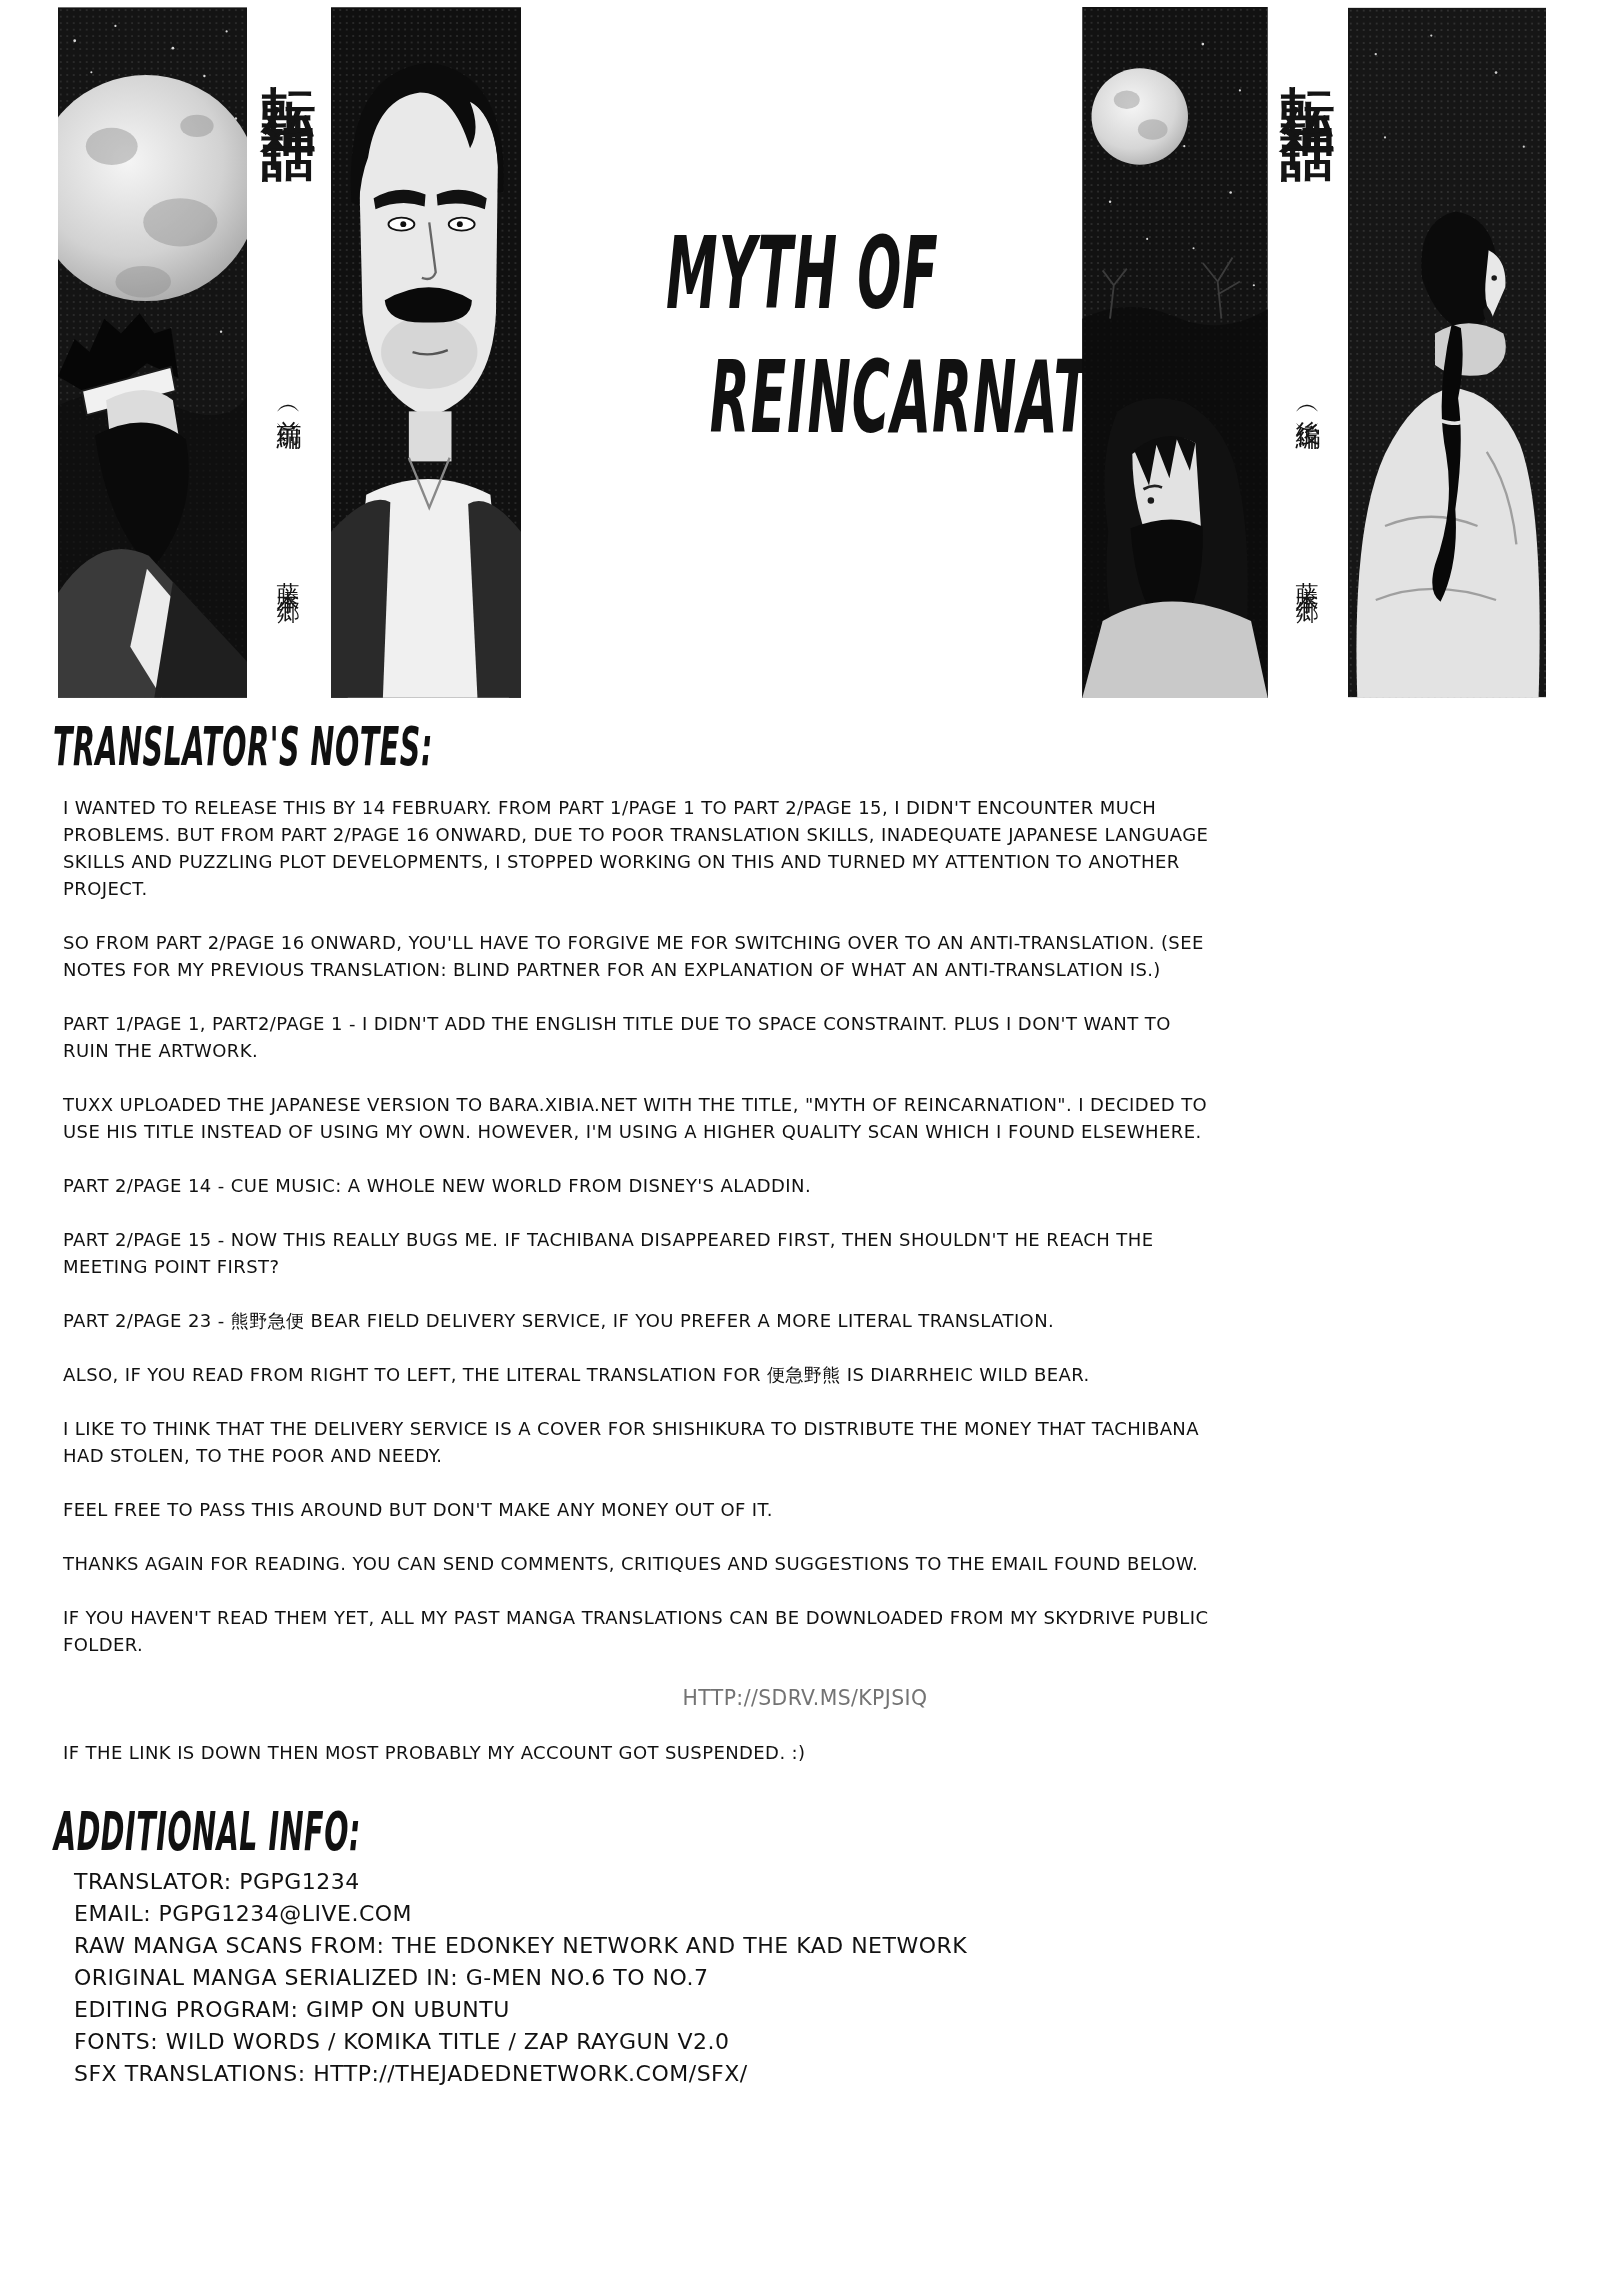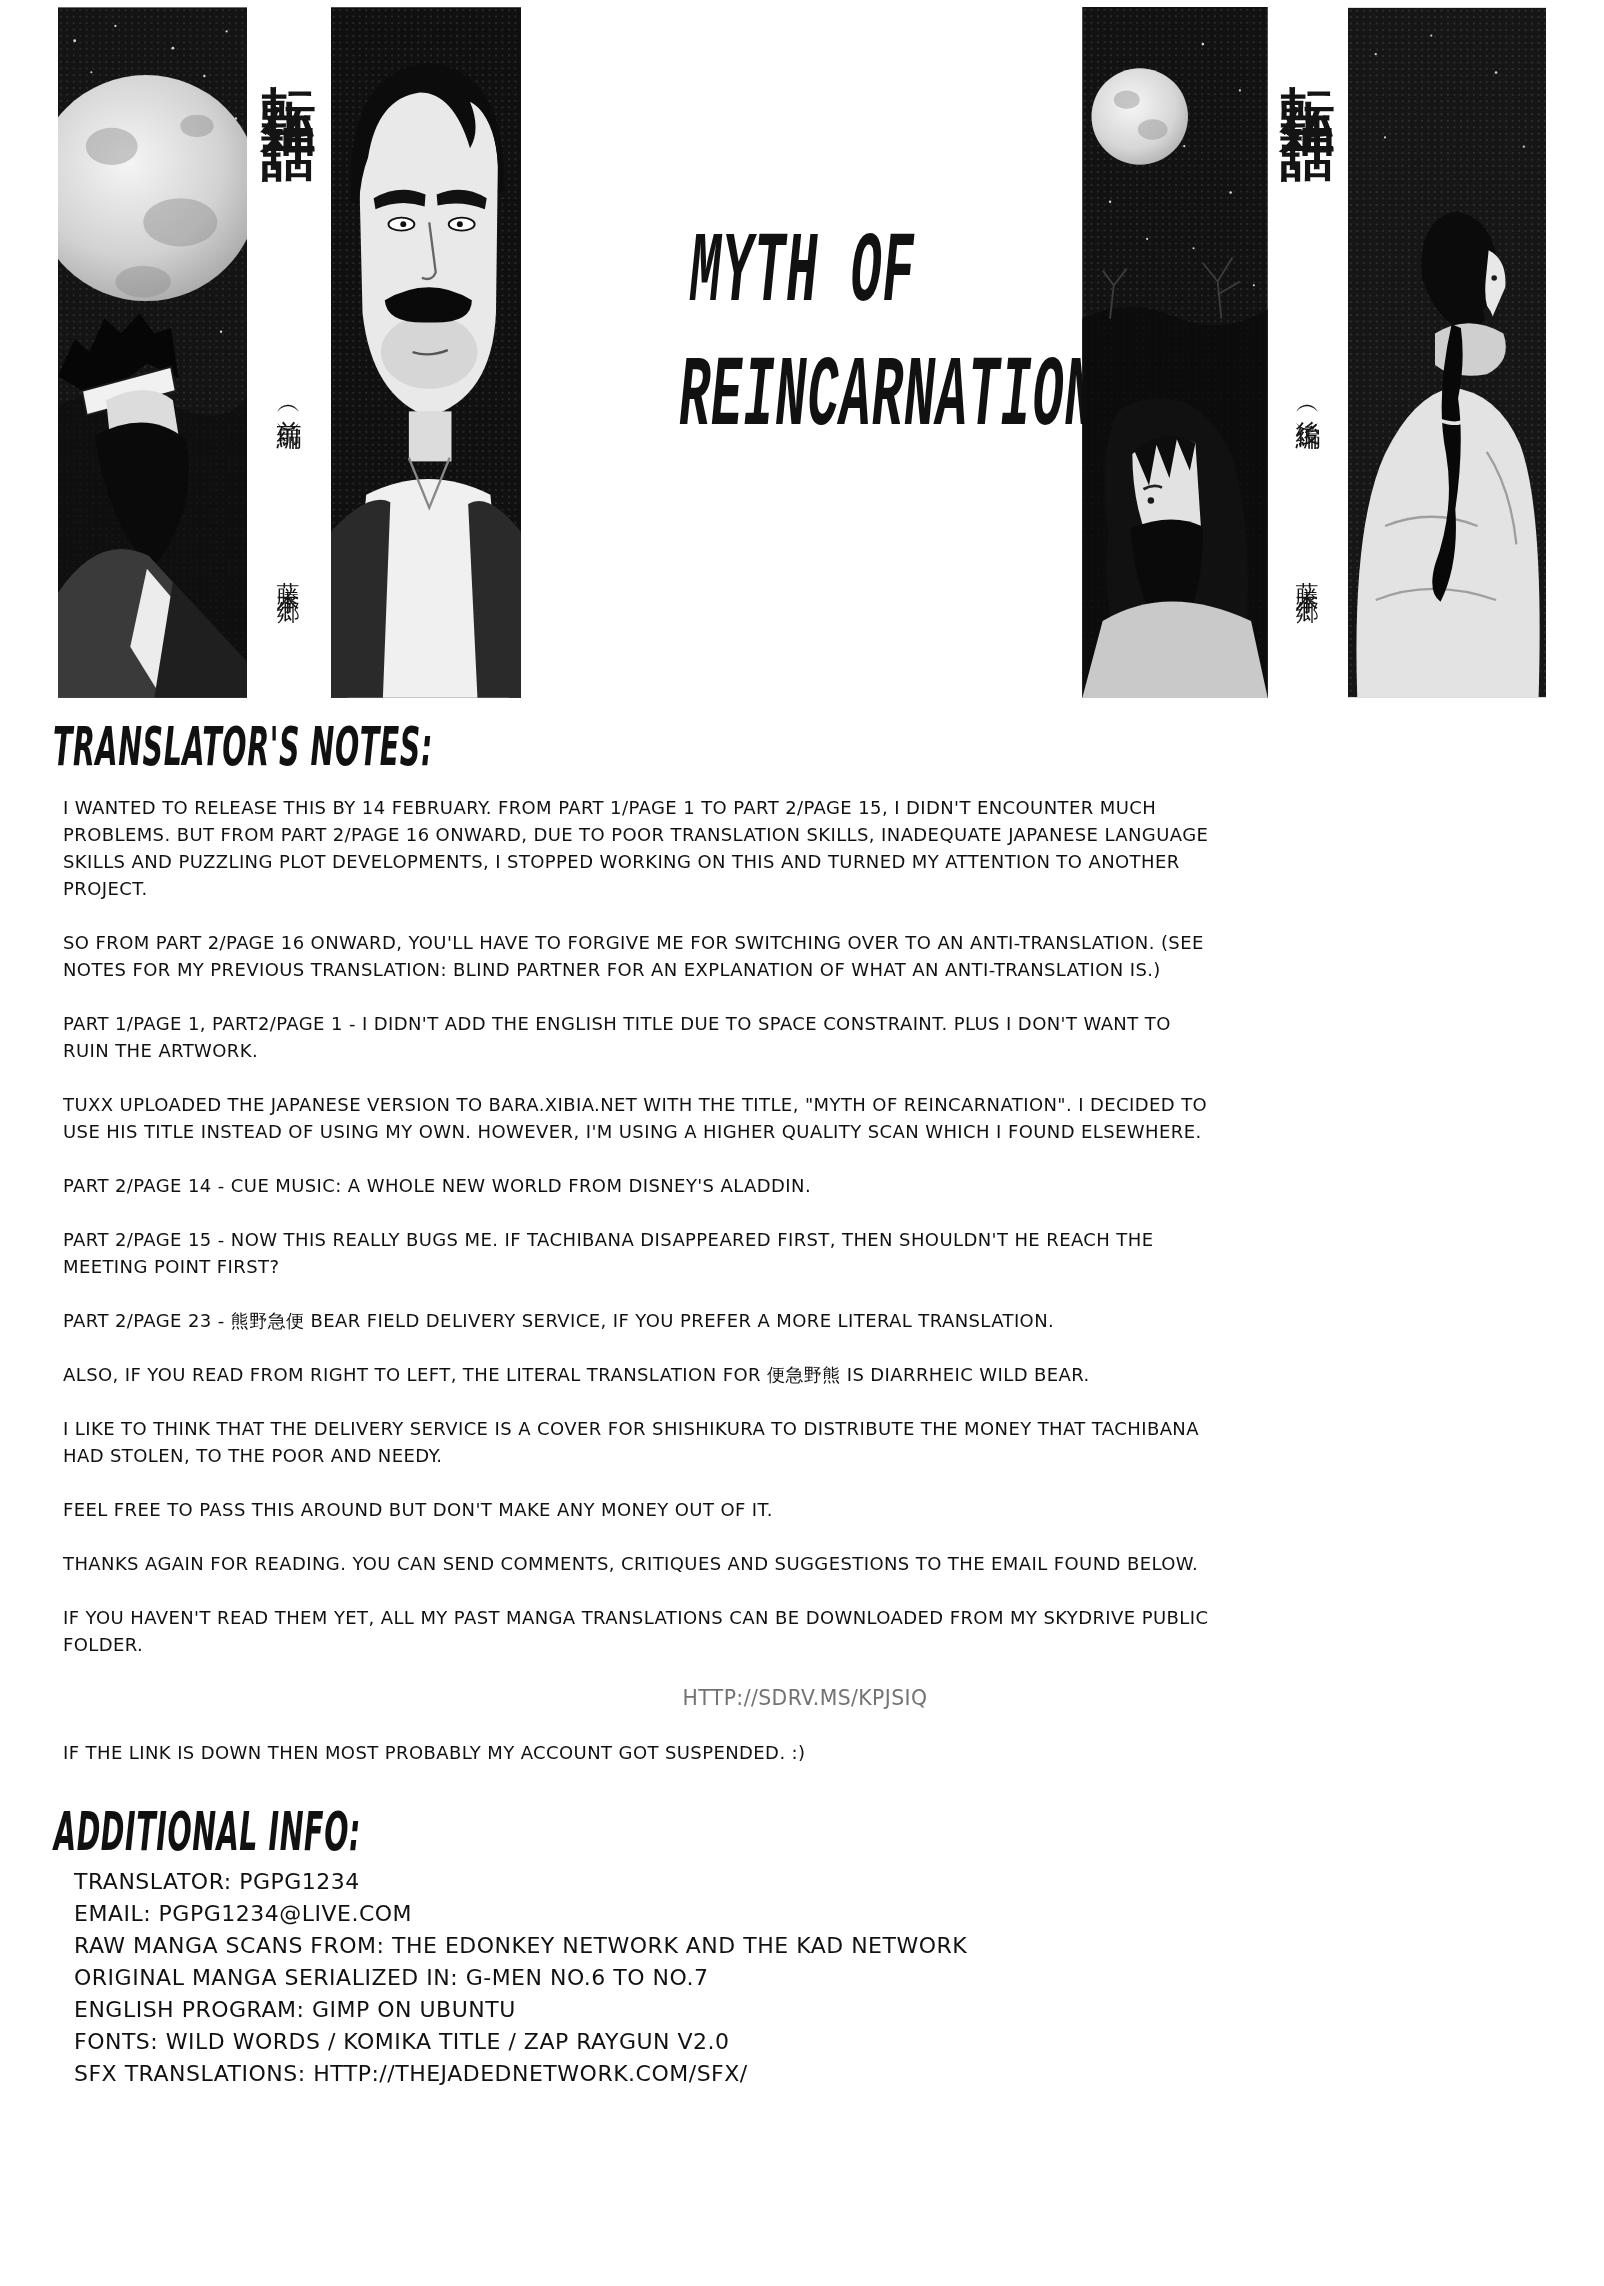--- a/index.html
+++ b/index.html
@@ -20,21 +20,21 @@
     position:absolute;left:50%;transform:translateX(-50%);
     writing-mode:vertical-rl;text-orientation:mixed;
     color:#141414;font-family:"DejaVu Serif","DejaVu Sans",serif;white-space:nowrap;
   }
   .strip-series{top:37px;font-size:54px;font-weight:bold;letter-spacing:13px;}
   .strip-part{top:390px;font-size:25px;letter-spacing:3.7px;}
   .strip-author{top:557px;font-size:23px;letter-spacing:9.3px;}
 
   
   .title-block{position:absolute;left:501px;top:226px;width:603px;text-align:center;}
-  .title-line{display:block;line-height:1;font-family:Liberation Mono, monospace;}
+  .title-line{display:block;line-height:1;}
   .title-line + .title-line{margin-top:28px;}
   .title-line > span{
     display:inline-block;font-size:96px;font-weight:bold;font-style:italic;
     letter-spacing:1.9px;white-space:nowrap;transform:scale(0.54,1.04);transform-origin:center;
   }
 
   
   .section-heading{
     margin:0;font-size:46px;font-weight:bold;font-style:italic;letter-spacing:0.9px;
     white-space:nowrap;transform:scale(0.62,1.15);transform-origin:left center;
@@ -286,21 +286,21 @@
     <div>
 
         <p class="info-line">TRANSLATOR: PGPG1234</p>
 
         <p class="info-line">EMAIL: PGPG1234@LIVE.COM</p>
 
         <p class="info-line">RAW MANGA SCANS FROM: THE EDONKEY NETWORK AND THE KAD NETWORK</p>
 
         <p class="info-line">ORIGINAL MANGA SERIALIZED IN: G-MEN NO.6 TO NO.7</p>
 
-        <p class="info-line">ENGLISH PROGRAM: GIMP ON UBUNTU</p>
+        <p class="info-line">EDITING PROGRAM: GIMP ON UBUNTU</p>
 
         <p class="info-line">FONTS: WILD WORDS / KOMIKA TITLE / ZAP RAYGUN V2.0</p>
 
         <p class="info-line">SFX TRANSLATIONS: HTTP://THEJADEDNETWORK.COM/SFX/</p>
       </div>
 
   </div>
 </div>
 
 

